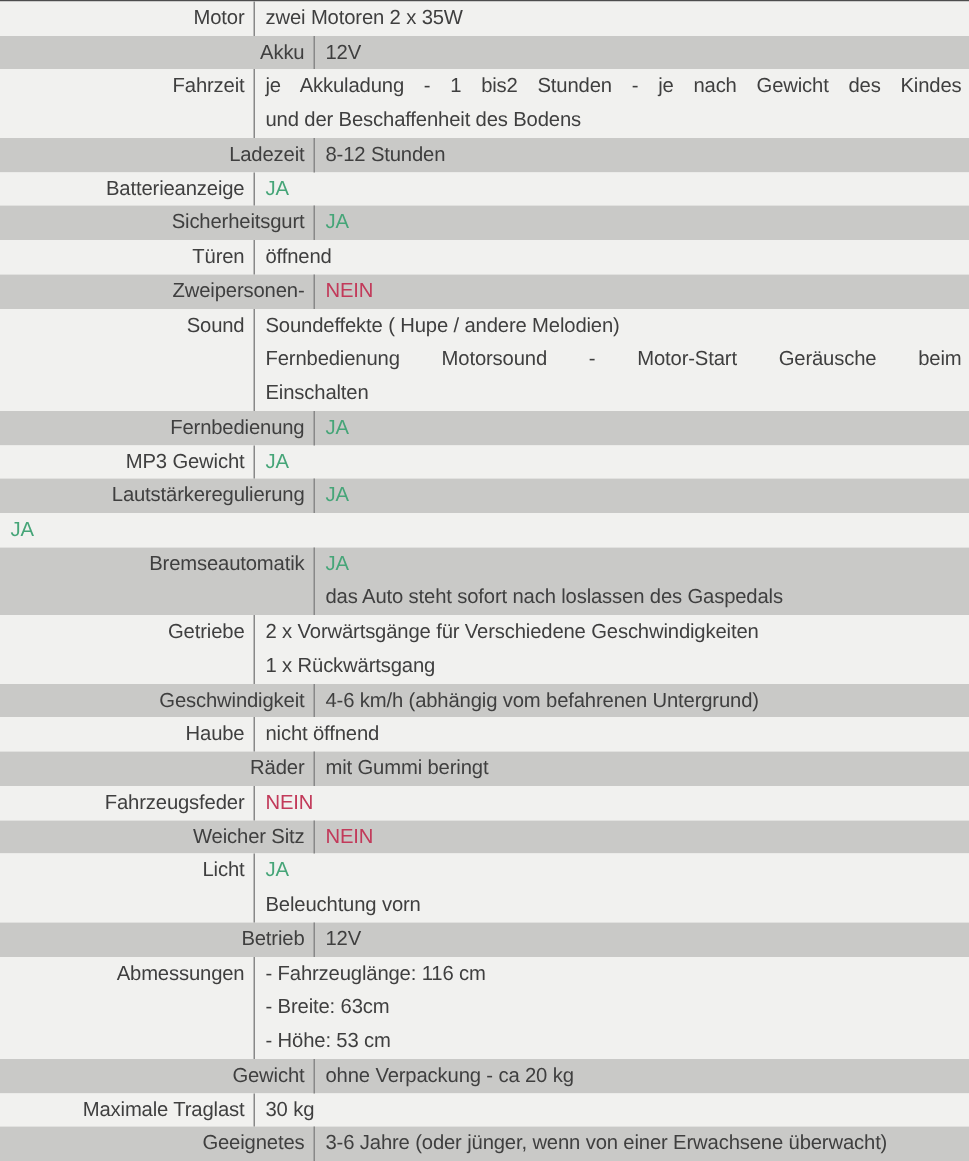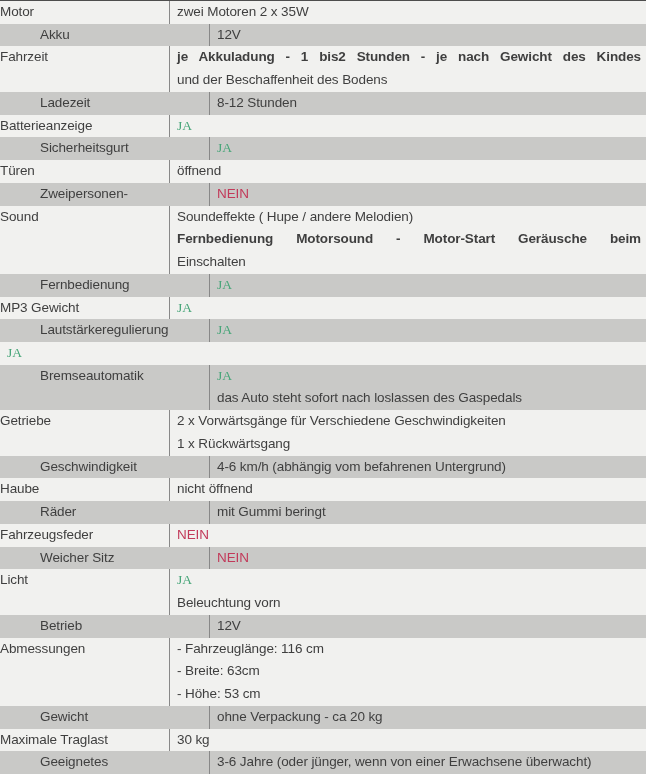--- a/index.html
+++ b/index.html
@@ -35,42 +35,41 @@
     align-items: stretch;
   }
   .row-light { background: var(--row-light); }
   .row-dark  { background: var(--row-dark); padding-left: 40px; }
   .label-cell {
     width: 170px;
     flex: 0 0 170px;
     box-sizing: border-box;
     border-right: 1px solid var(--divider);
     padding-right: 6px;
-    text-align: left;
+    text-align: right;
     overflow: hidden;
   }
   .value-cell {
     flex: 1 1 auto;
     min-width: 0;
     box-sizing: border-box;
     padding-left: 7px;
     padding-right: 5px;
   }
   .tline {
     line-height: 22.73px;
     white-space: nowrap;
   }
   .value-line { white-space: normal; }
   .line-justify {
     text-align: justify;
     text-align-last: justify;
     word-spacing: 1px;
-    font-weight: bold;
-  }
-  .val-positive { color: var(--positive); font-family: Liberation Serif, serif; }
+  }
+  .val-positive { color: var(--positive); }
   .val-negative { color: var(--negative); }
 </style>
 </head>
 <body>
 
 <div class="spec-table" id="spec-table">
   <div class="row row-light">
     <div class="label-cell">
         <div class="tline label-line">Motor</div>
       </div>

